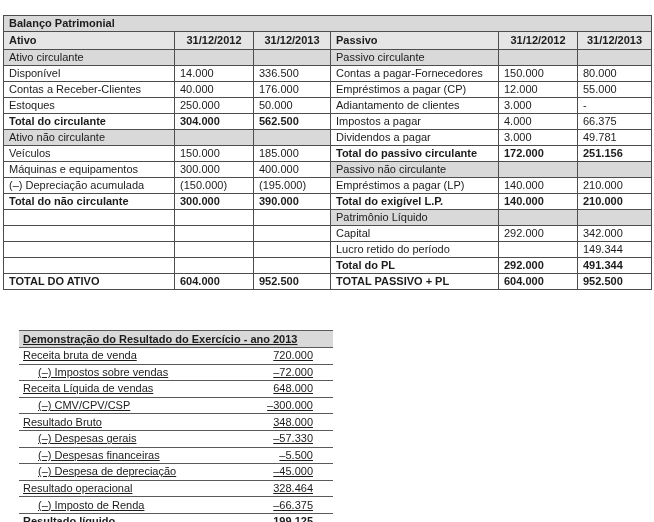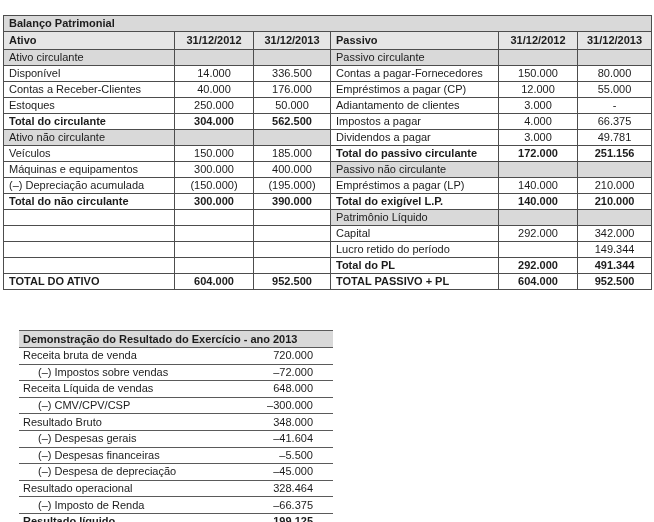--- a/index.html
+++ b/index.html
@@ -18,29 +18,29 @@
     border:1px solid #4d4d4d;height:15px;padding:0 5px;
     white-space:nowrap;overflow:hidden;line-height:15px;
     background:#ffffff;
   }
   table.bs td.title{background:#d9d9d9;font-weight:bold;height:14px;}
   table.bs td.head{background:#e5e5e5;font-weight:bold;height:17px;line-height:17px;}
   table.bs td.head.date{text-align:center;}
   table.bs td.section{background:#d9d9d9;font-weight:normal;}
   table.bs td.total{font-weight:bold;}
   table.bs td.grand-total{font-weight:bold;}
-  table.bs td.val{text-align:center;}
+  table.bs td.val{text-align:left;}
   
   table.dre{
     position:absolute;left:19px;top:318px;width:314px;
     border-collapse:collapse;table-layout:fixed;
   }
   table.dre td{
     border-bottom:1px solid #5a5a5a;height:15.6px;padding:0 4px;
-    white-space:nowrap;overflow:hidden;line-height:15px;background:#fff;
+    white-space:nowrap;overflow:hidden;line-height:15px;background:#fff;text-decoration:underline;
   }
   table.dre td.title{
     background:#d9d9d9;font-weight:bold;border-top:1px solid #5a5a5a;height:16px;
   }
   table.dre td.label.deduction{padding-left:19px;}
   table.dre td.value{text-align:right;padding-right:20px;}
   table.dre td.grand-total{font-weight:bold;}
 </style>
 </head>
 <body>
@@ -217,21 +217,21 @@
         <tr>
           <td class="label deduction">(–) CMV/CPV/CSP</td>
           <td class="value deduction">–300.000</td>
         </tr>
         <tr>
           <td class="label item">Resultado Bruto</td>
           <td class="value item">348.000</td>
         </tr>
         <tr>
           <td class="label deduction">(–) Despesas gerais</td>
-          <td class="value deduction">–41.604</td>
+          <td class="value deduction">–57.330</td>
         </tr>
         <tr>
           <td class="label deduction">(–) Despesas financeiras</td>
           <td class="value deduction">–5.500</td>
         </tr>
         <tr>
           <td class="label deduction">(–) Despesa de depreciação</td>
           <td class="value deduction">–45.000</td>
         </tr>
         <tr>

